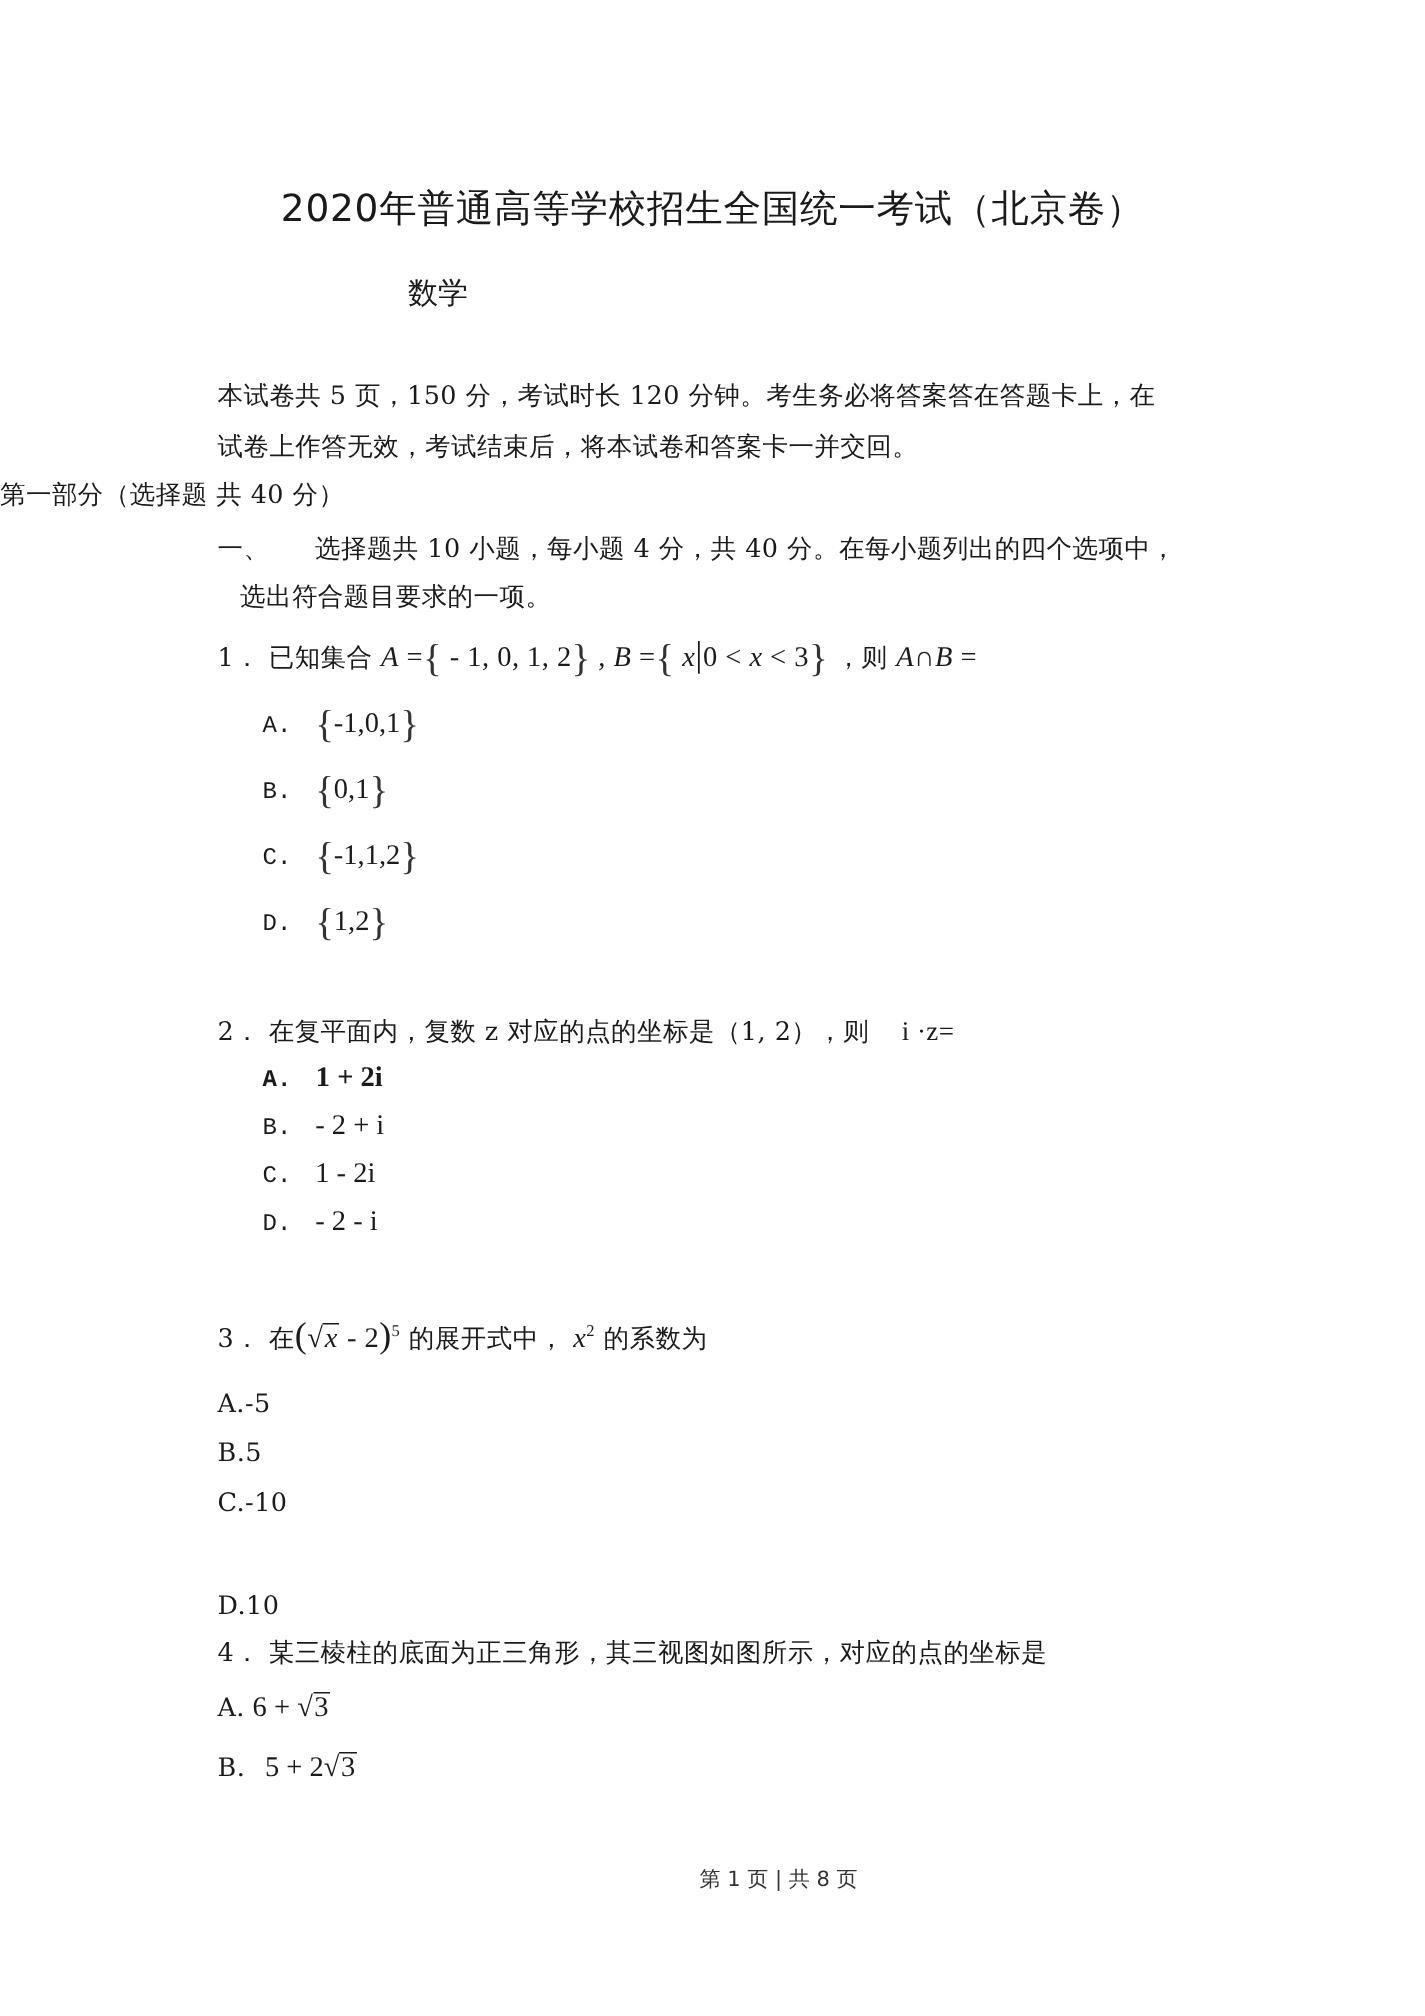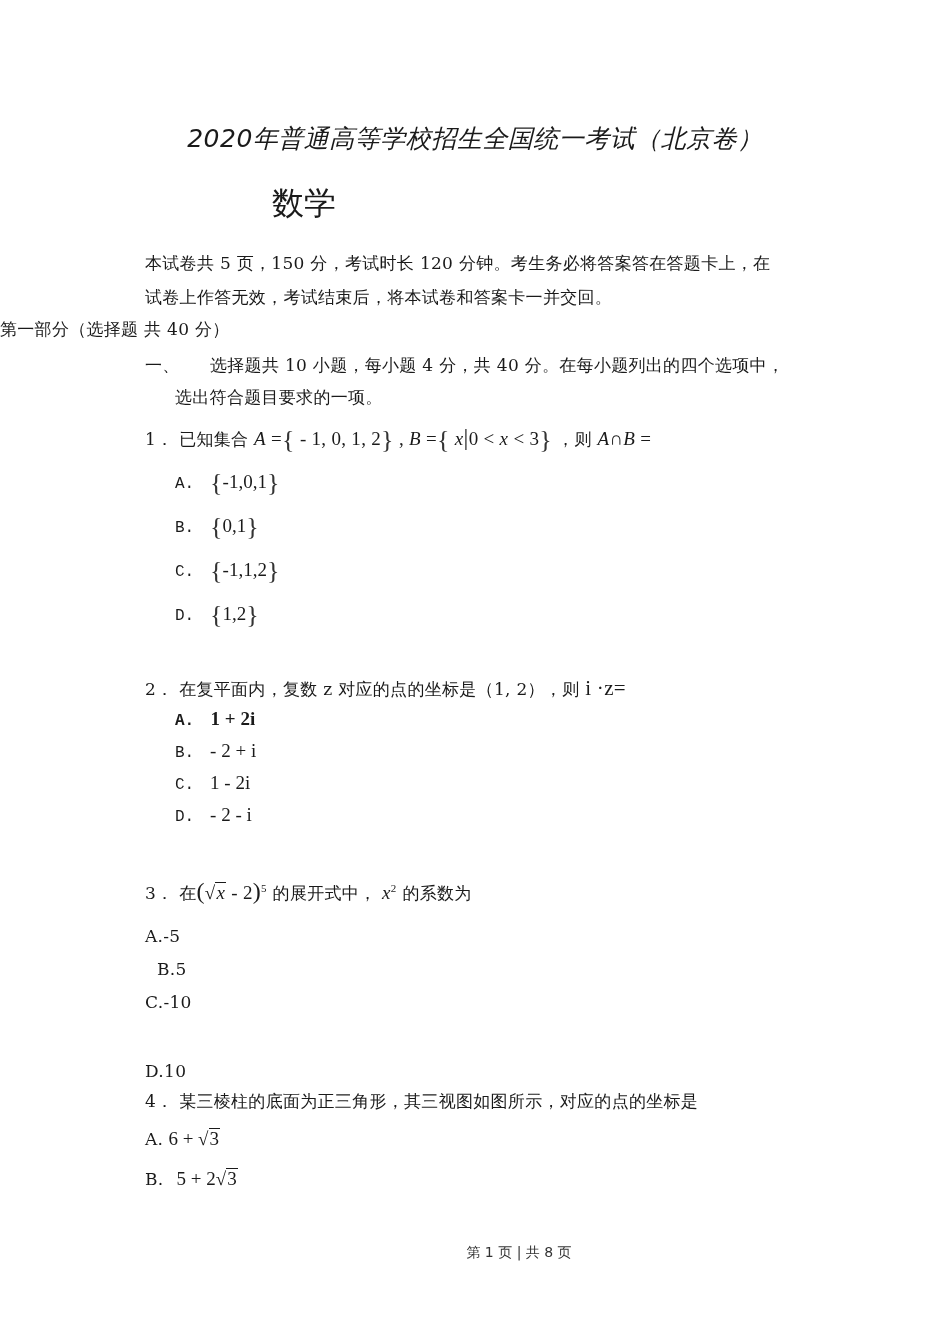--- a/index.html
+++ b/index.html
@@ -15,26 +15,25 @@
     color: #1a1a1a;
     font-family: "DejaVu Serif", "Liberation Serif", serif;
   }
   .abs { position: absolute; white-space: nowrap; }
   .title {
     left: 0; width: 950px; text-align: center;
     top: 122px;
     font-family: "DejaVu Sans", "Liberation Sans", sans-serif;
     font-size: 25px;
     letter-spacing: 0.5px;
-    font-style: italic;
   }
   .subject {
     left: 272px; top: 182px;
     font-family: "DejaVu Sans", "Liberation Sans", sans-serif;
-    font-size: 32px;
+    font-size: 20px;
   }
   .para {
     font-size: 17px;
     letter-spacing: 0.3px;
   }
   .math {
     font-family: "Liberation Serif", "DejaVu Serif", serif;
     font-size: 19px;
   }
   .math i { font-style: italic; }
@@ -79,21 +78,21 @@
   <div class="abs title">2020年普通高等学校招生全国统一考试（北京卷）</div>
   <div class="abs subject">数学</div>
 
   <div class="abs para" style="left:145px; top:252px;">本试卷共 5 页，150 分，考试时长 120 分钟。考生务必将答案答在答题卡上，在</div>
   <div class="abs para" style="left:145px; top:286px;">试卷上作答无效，考试结束后，将本试卷和答案卡一并交回。</div>
 
   <div class="abs para" style="left:0; width:950px; text-align:left; top:318px;">第一部分（选择题  共 40 分）</div>
 
   <div class="abs para" style="left:145px; top:354px;">一、</div>
   <div class="abs para" style="left:210px; top:354px;">选择题共 10 小题，每小题 4 分，共 40 分。在每小题列出的四个选项中，</div>
-  <div class="abs para" style="left:175px; top:386px;">选出符合题目要求的一项。</div>
+  <div class="abs para" style="left:160px; top:386px;">选出符合题目要求的一项。</div>
 
   <div class="abs para" style="left:145px; top:424px;">
     <span>1．</span>
     <span>已知集合</span>
     <span class="math" style="">
       <i>A</i> =<span class="brace">{</span> - 1, 0, 1, 2<span class="brace">}</span> , <i>B</i> =<span class="brace">{</span> <i>x</i><span style="font-size:24px;">|</span>0 &lt; <i>x</i> &lt; 3<span class="brace">}</span>
     </span>
     <span>，则</span>
     <span class="math"><i>A</i>∩<i>B</i> =</span>
   </div>
@@ -111,21 +110,21 @@
     <span class="opt-value"><span class="brace">{</span><span>-1,1,2</span><span class="brace">}</span></span>
   </div>
   <div class="abs" style="left:175px; top:600px;">
     <span class="opt-label">D.</span>
     <span class="opt-value"><span class="brace">{</span><span>1,2</span><span class="brace">}</span></span>
   </div>
 
   <div class="abs para" style="left:145px; top:676px;">
     <span>2．</span>
     <span>在复平面内，复数 z 对应的点的坐标是（1, 2），则</span>
-    <span class="math" style="font-size:21px;">i ·z=</span>
+    <span class="math" style="font-size:18px;margin-left:16px;">i ·z=</span>
   </div>
 
   <div class="abs" style="left:175px; top:708px;font-weight:bold;">
     <span class="opt-label">A.</span>
     <span class="opt-value">1 + 2i</span>
   </div>
   <div class="abs" style="left:175px; top:740px;">
     <span class="opt-label">B.</span>
     <span class="opt-value">- 2 + i</span>
   </div>
@@ -142,21 +141,21 @@
     <span>3．</span>
     <span>在</span><span class="math"><span style="font-size:24px;">(</span>√<span class="sqrt"><i>x</i></span> - 2<span style="font-size:24px;">)</span><sup>5</sup></span>
     <span>的展开式中，</span>
     <span class="math"><i>x</i><sup>2</sup></span>
     <span>的系数为</span>
   </div>
 
   <div class="abs para" style="left:145px; top:926px;">
     <span>A.</span><span>-5</span>
   </div>
-  <div class="abs para" style="left:145px; top:959px;margin-left:12px;">
+  <div class="abs para" style="left:145px; top:959px;">
     <span>B.</span><span>5</span>
   </div>
   <div class="abs para" style="left:145px; top:992px;">
     <span>C.</span><span>-10</span>
   </div>
   <div class="abs para" style="left:145px; top:1025px;margin-top:36px;">
     <span>D.</span><span>10</span>
   </div>
 
   <div class="abs para" style="left:145px; top:1090px;">

